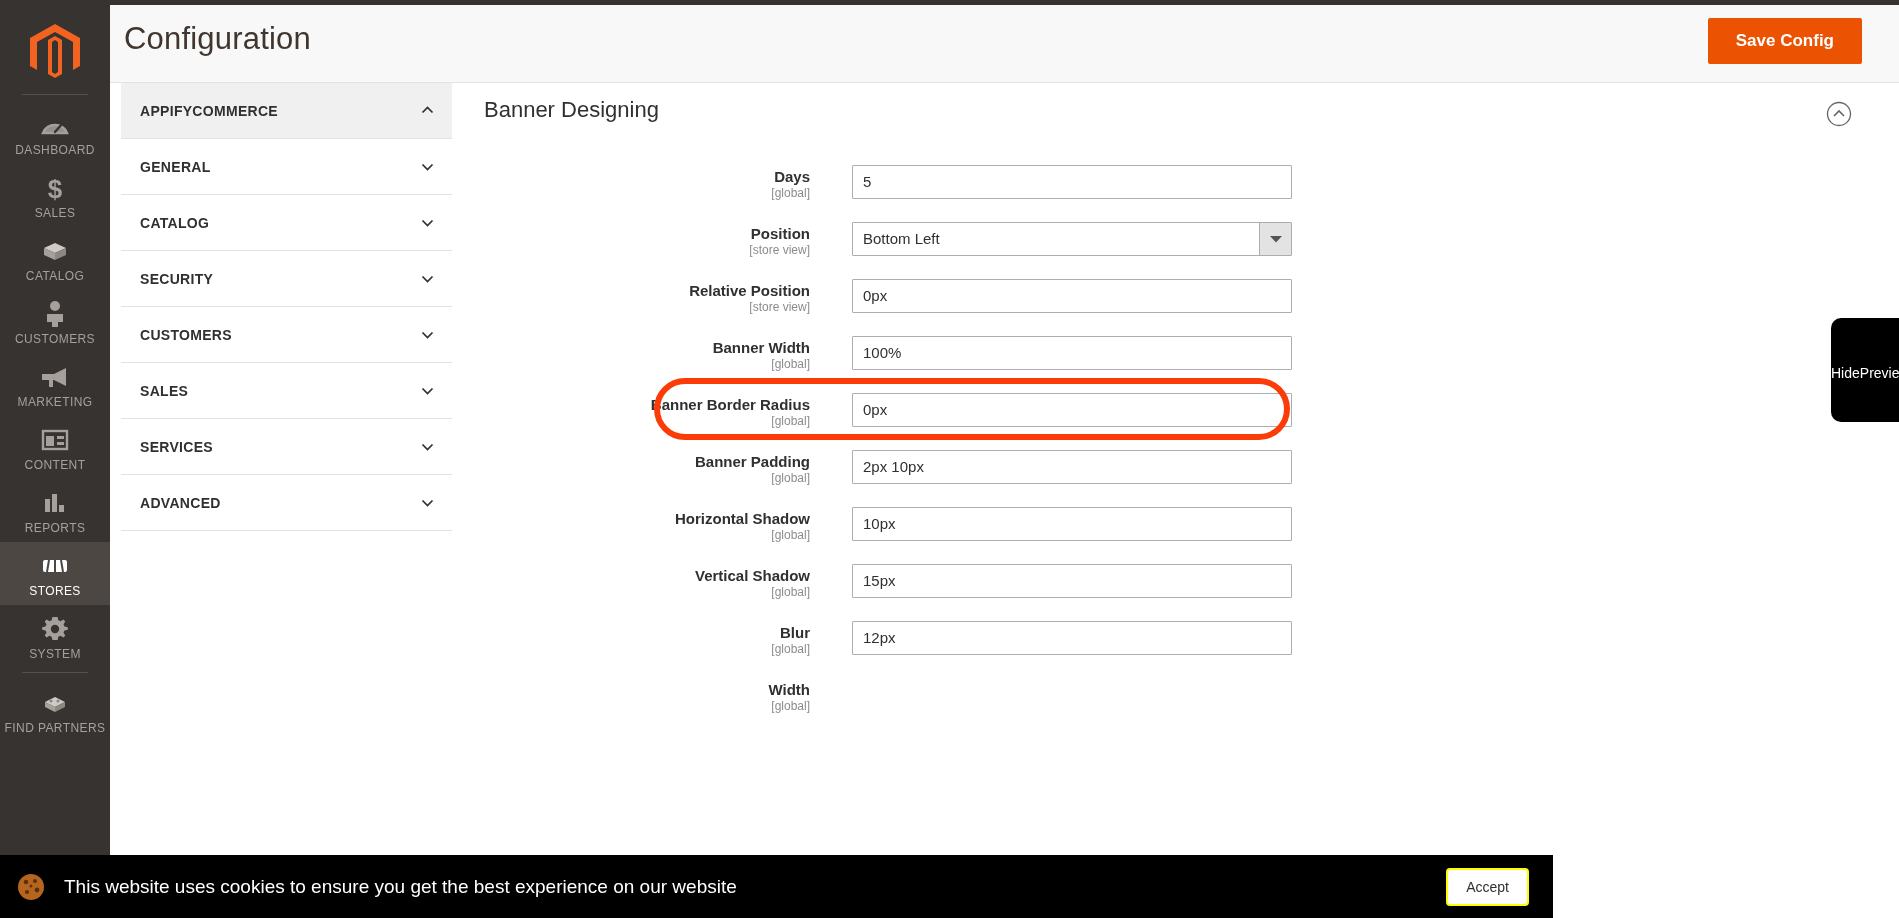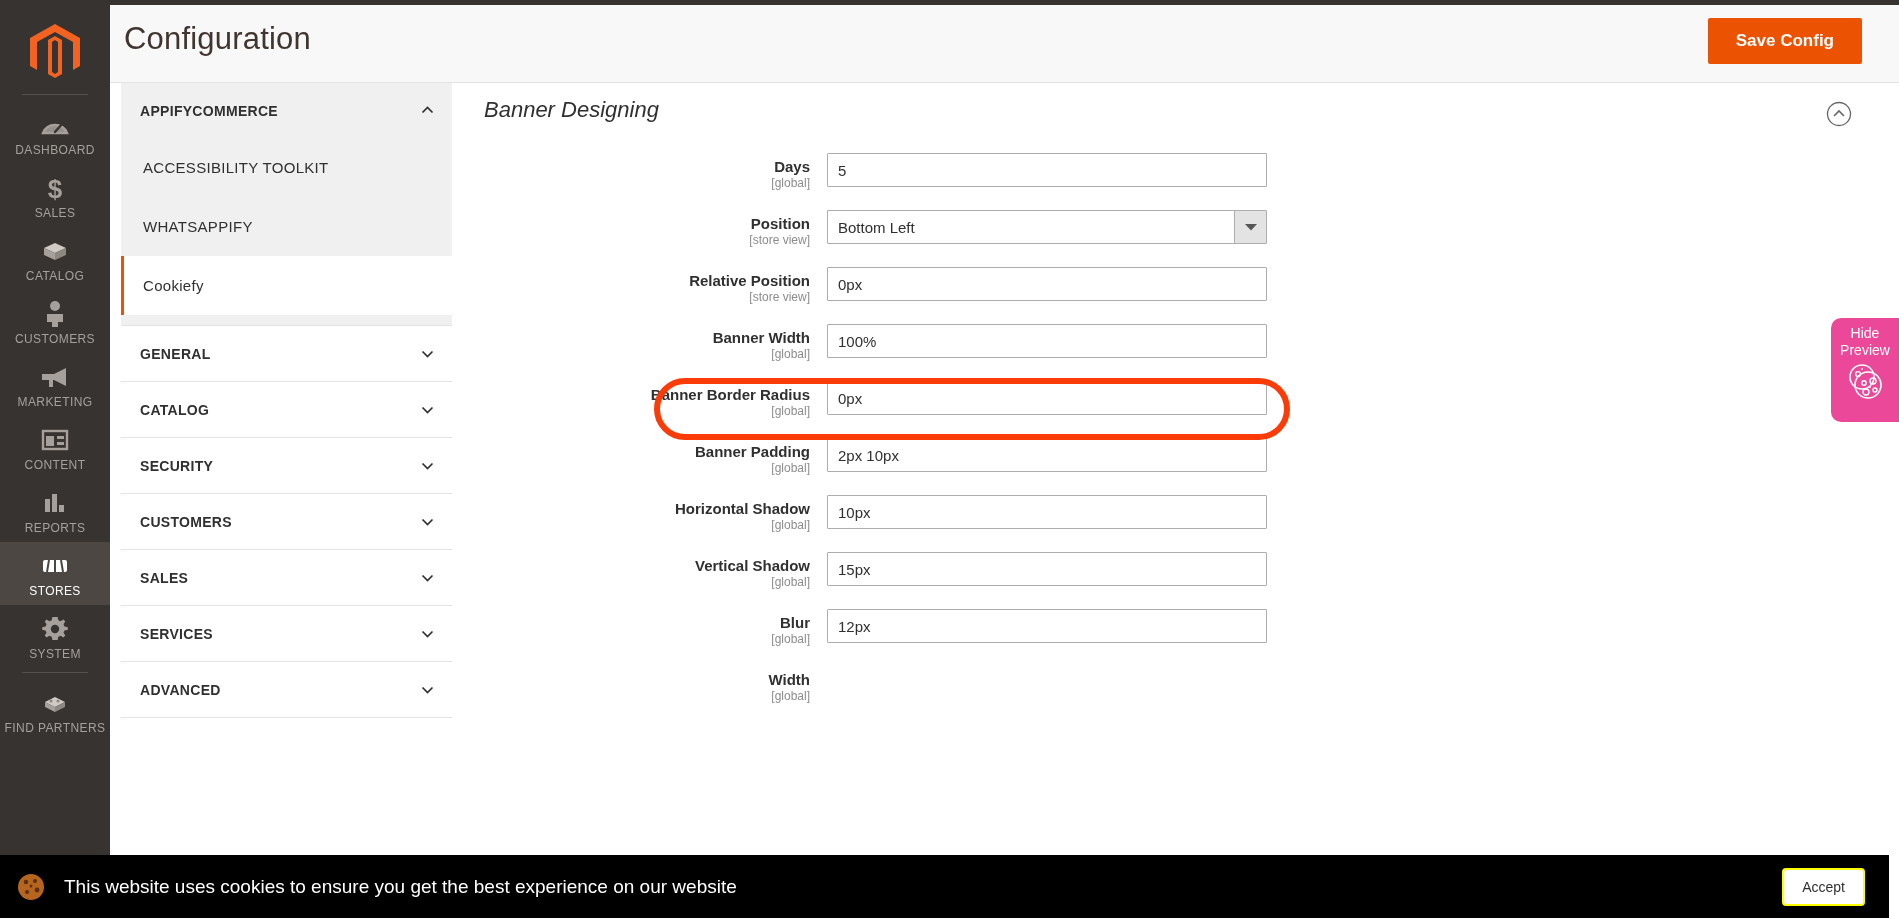--- a/index.html
+++ b/index.html
@@ -107,35 +107,35 @@
 
   
   #content-panel {
     position: absolute; left: 452px; top: 83px;
     width: 1447px; height: 780px;
     background: #ffffff;
     overflow: hidden;
   }
   #section-title {
     position: absolute; left: 32px; top: 14px;
-    font-size: 22px; color: #303030; font-weight: 400; font-style: italic;
+    font-size: 22px; color: #303030; font-weight: 400;
   }
   #collapse-toggle {
     position: absolute; right: 47px; top: 18px;
     width: 26px; height: 26px; cursor: pointer;
   }
   #collapse-toggle svg { display:block; }
 
   #fields {
     position: absolute; left: 0; top: 70px; width: 1447px;
   }
   .field-row {
     position: relative;
     height: 57px;
-    display: flex; align-items: flex-start;
+    display: flex; align-items: center; gap: 25px;
   }
   .field-label {
     width: 375px;
     text-align: right;
     padding-right: 17px;
     padding-top: 4px;
   }
   .field-label .f-name {
     display:block; font-size: 15px; color: #303030; font-weight: bold;
     line-height: 19px;
@@ -180,38 +180,38 @@
     border: 6px solid #fb3b08;
     border-radius: 34px;
     pointer-events: none;
     z-index: 40;
   }
 
   
   #preview-toggle {
     position: absolute; right: 0px; top: 318px;
     width: 68px; height: 104px;
-    background: #ec4899;
+    background: #000000;
     border-radius: 10px 0 0 10px;
-    display: flex; flex-direction: column;
+    display: flex; flex-direction: row;
     align-items: center; justify-content: flex-start;
     padding-top: 7px;
     cursor: pointer; z-index: 60;
   }
   #preview-toggle .pv-line {
     color: #ffffff; font-size: 14px; line-height: 17px;
     font-family: "Liberation Sans", sans-serif;
   }
   #preview-toggle .pv-icon { margin-top: 2px; }
   #preview-toggle .pv-icon svg { display:block; }
 
   
   #cookie-banner {
     position: absolute; left: 0; bottom: 0;
-    width: 1889px; height: 63px;
+    width: 1553px; height: 63px;
     background: #000000;
     display: flex; align-items: center;
     z-index: 70;
   }
   #cookie-icon { margin-left: 14px; width: 34px; height: 34px; }
   #cookie-icon svg { display:block; }
   #cookie-text {
     color: #ffffff; font-size: 19px; margin-left: 16px;
     font-family: "Liberation Sans", sans-serif;
   }
@@ -366,32 +366,20 @@
   <div id="config-tree">
 
     <div class="tree-section group">
       <div class="tree-head">
         <span class="t-label">APPIFYCOMMERCE</span>
         <span class="chev">
           <svg width="13" height="13" viewBox="0 0 13 13">
             <polyline points="1.5,8.5 6.5,3.5 11.5,8.5" fill="none" stroke="#303030" stroke-width="1.7"></polyline>
           </svg>
         </span>
-      </div>
-      <div class="tree-children">
-        <div class="tree-child upper">
-          <span>ACCESSIBILITY TOOLKIT</span>
-        </div>
-        <div class="tree-child upper">
-          <span>WHATSAPPIFY</span>
-        </div>
-        <div class="tree-child active">
-          <span>Cookiefy</span>
-        </div>
-        <div class="tree-spacer"></div>
       </div>
     </div>
 
     <div class="tree-section">
       <div class="tree-head">
         <span class="t-label">GENERAL</span>
         <span class="chev">
           <svg width="13" height="13" viewBox="0 0 13 13">
               <polyline points="1.5,4.5 6.5,9.5 11.5,4.5" fill="none" stroke="#303030" stroke-width="1.7"></polyline>
             </svg>

